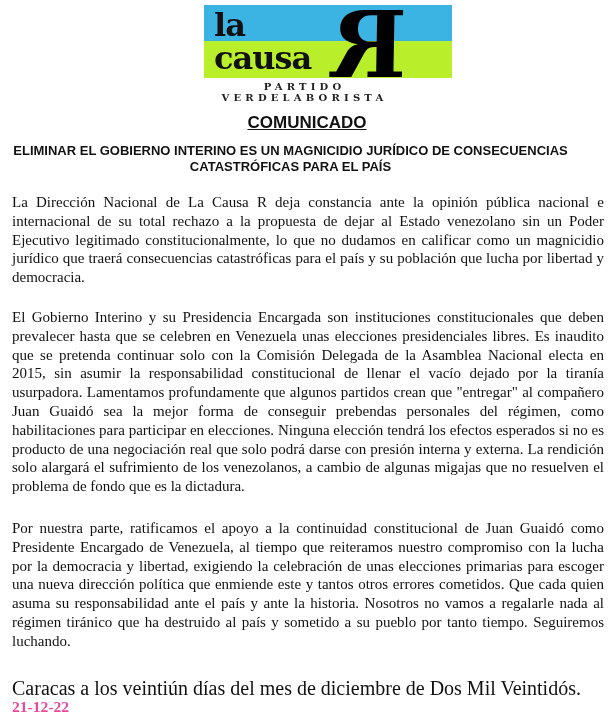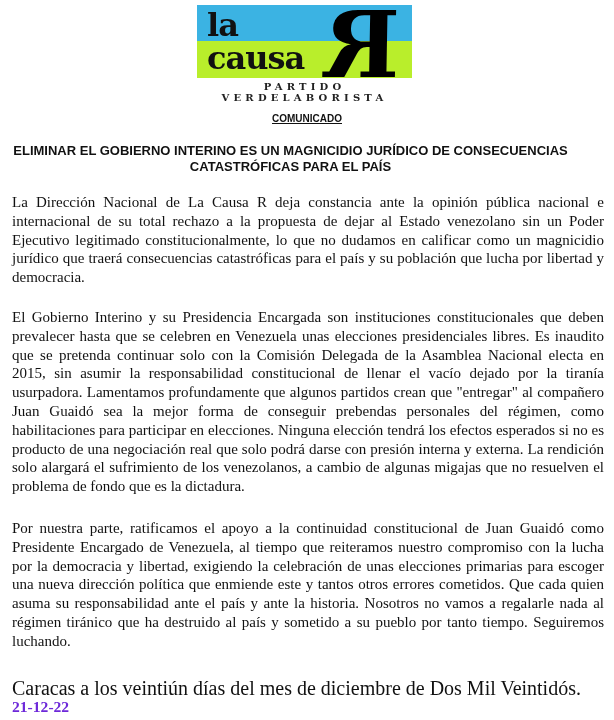--- a/index.html
+++ b/index.html
@@ -1,39 +1,39 @@
 <!DOCTYPE html>
 <html><head>
 <meta charset="utf-8">
 <style>
   html, body { margin: 0; padding: 0; background: #ffffff; }
   body { width: 614px; height: 720px; overflow: hidden; position: relative; color: #1a1a1a; }
   .page { position: absolute; left: 0; top: 0; width: 614px; height: 720px; }
 
   
-  .logo { position: absolute; left: 197px; top: 5px; width: 215px; height: 73px; overflow: hidden; }
+  .logo { position: absolute; left: 204px; top: 5px; width: 248px; height: 73px; overflow: hidden; }
   .logo .band-top { position: absolute; left: 0; top: 0; width: 100%; height: 36px; background: #3bb3e3; }
   .logo .band-bottom { position: absolute; left: 0; top: 36px; width: 100%; height: 37px; background: #b9ee2b; }
   .logo .word { position: absolute; font-family: "DejaVu Serif", serif; font-weight: bold; color: #111; line-height: 1; }
   .logo .word-la { left: 10px; top: 4px; font-size: 32px; letter-spacing: -1px; }
   .logo .word-causa { left: 10px; top: 37px; font-size: 32px; letter-spacing: -1px; text-align: right; }
   .logo .big-r { position: absolute; left: 126px; top: -6px; font-family: "DejaVu Serif", serif; font-weight: bold; font-style: italic; font-size: 92px; color: #000; line-height: 1; transform: scaleX(-1) skewX(12deg); }
   .tagline { position: absolute; left: 197px; top: 81px; width: 215px; text-align: center; font-family: "DejaVu Serif", serif; font-size: 10px; font-weight: bold; letter-spacing: 4.2px; color: #222; }
 
   
-  .comunicado { position: absolute; left: 0; top: 113px; width: 614px; text-align: center; font-family: "Liberation Sans", sans-serif; font-weight: bold; font-size: 10px; text-decoration: underline; color: #111; }
+  .comunicado { position: absolute; left: 0; top: 113px; width: 614px; text-align: center; font-family: "Liberation Sans", sans-serif; font-weight: bold; font-size: 17px; text-decoration: underline; color: #111; }
   .headline { position: absolute; left: 0; top: 143px; width: 581px; text-align: center; font-family: "Liberation Sans", sans-serif; font-weight: bold; font-size: 13px; line-height: 16px; color: #111; }
 
   
   .para { position: absolute; left: 12px; width: 592px; font-family: "Liberation Serif", serif; font-size: 15px; line-height: 18.8px; text-align: justify; color: #111; }
   .p1 { top: 193px; }
   .p2 { top: 308px; }
   .p3 { top: 519px; }
   .closing { position: absolute; left: 12px; top: 679px; font-family: "Liberation Serif", serif; font-size: 20px; line-height: 18.8px; color: #111; }
-  .date { position: absolute; left: 12px; top: 698px; font-family: "Liberation Serif", serif; font-weight: bold; font-size: 15.6px; line-height: 18.8px; color: #6d28d9; }
+  .date { position: absolute; left: 12px; top: 698px; font-family: "Liberation Serif", serif; font-weight: bold; font-size: 15.6px; line-height: 18.8px; color: #ec4899; }
 </style>
 </head>
 <body>
 
 <div class="page">
 
   <div class="logo">
     <div class="band-top"></div>
     <div class="band-bottom"></div>
     <span class="word word-la">la</span>

